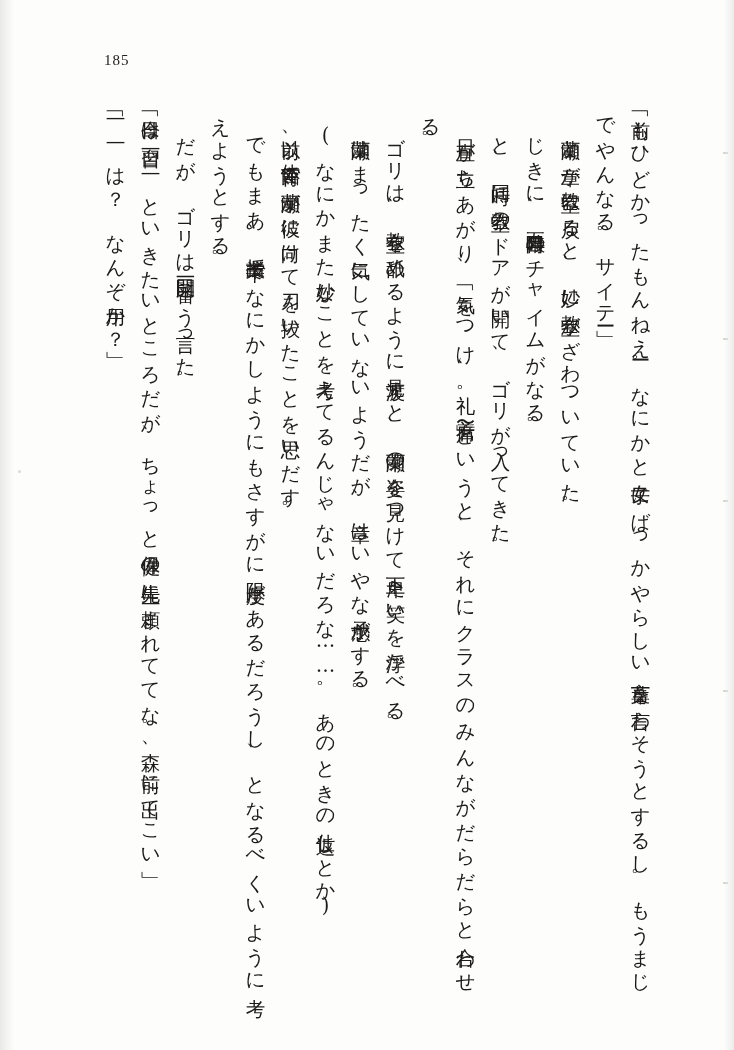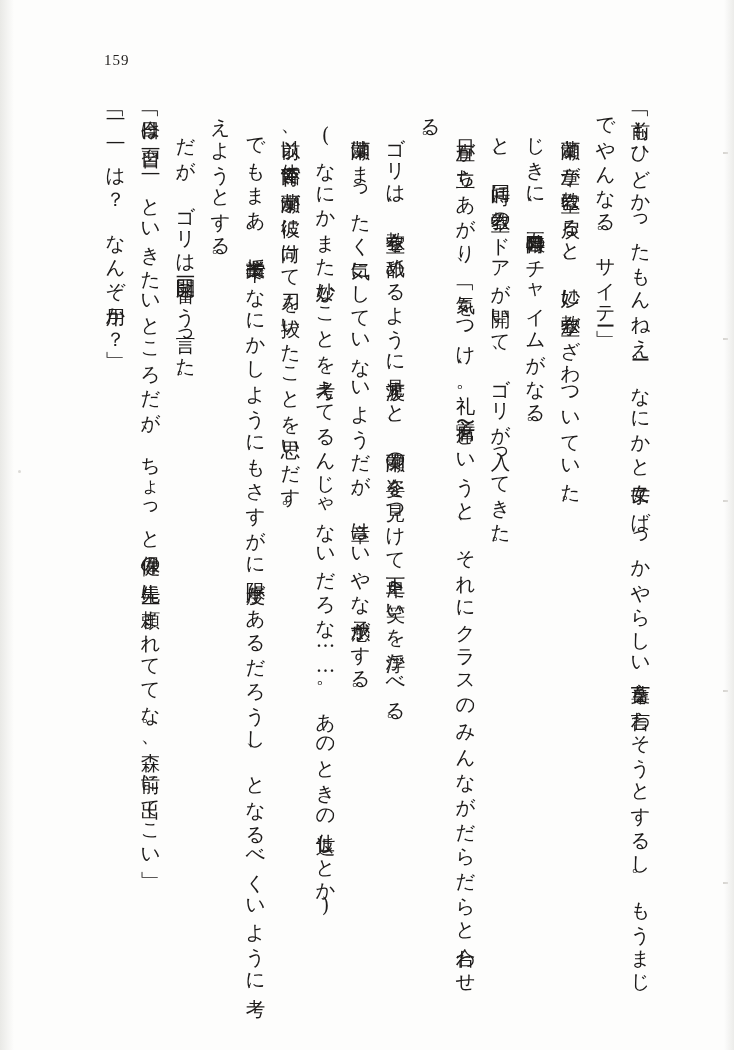--- a/index.html
+++ b/index.html
@@ -79,21 +79,21 @@
     width: 5px;
     height: 2px;
     background: #d7d5d1;
   }
 </style>
 </head>
 <body>
 
 <div class="page">
 
-  <div class="page-number">159</div>
+  <div class="page-number">185</div>
 
   <div class="body-text">
     <p>「前もひどかったもんねえー。なにかと女子にばっかやらしい言葉を言わそうとするし。もうまじでやんなる。サイテー」</p>
     <p class="indent">蘭瀬と章が教室に戻ると、妙に教室がざわついていた。</p>
     <p class="indent">じきに、五時限目のチャイムがなる。</p>
     <p class="indent">と、同時に教室のドアが開いて、ゴリが入ってきた。</p>
     <p class="indent">日直が立ちあがり、「気をつけ、礼。着席〜」というと、それにクラスのみんながだらだらと合わせる。</p>
     <p class="indent">ゴリは、教室を舐めるように見渡すと、蘭瀬の姿を見つけて下卑た笑いを浮かべる。</p>
     <p class="indent">蘭瀬はまったく気にしていないようだが、章はいやな予感がする。</p>
     <p class="indent">(なにかまた妙なことを考えてるんじゃないだろな……。あのときの仕返しとか)</p>

